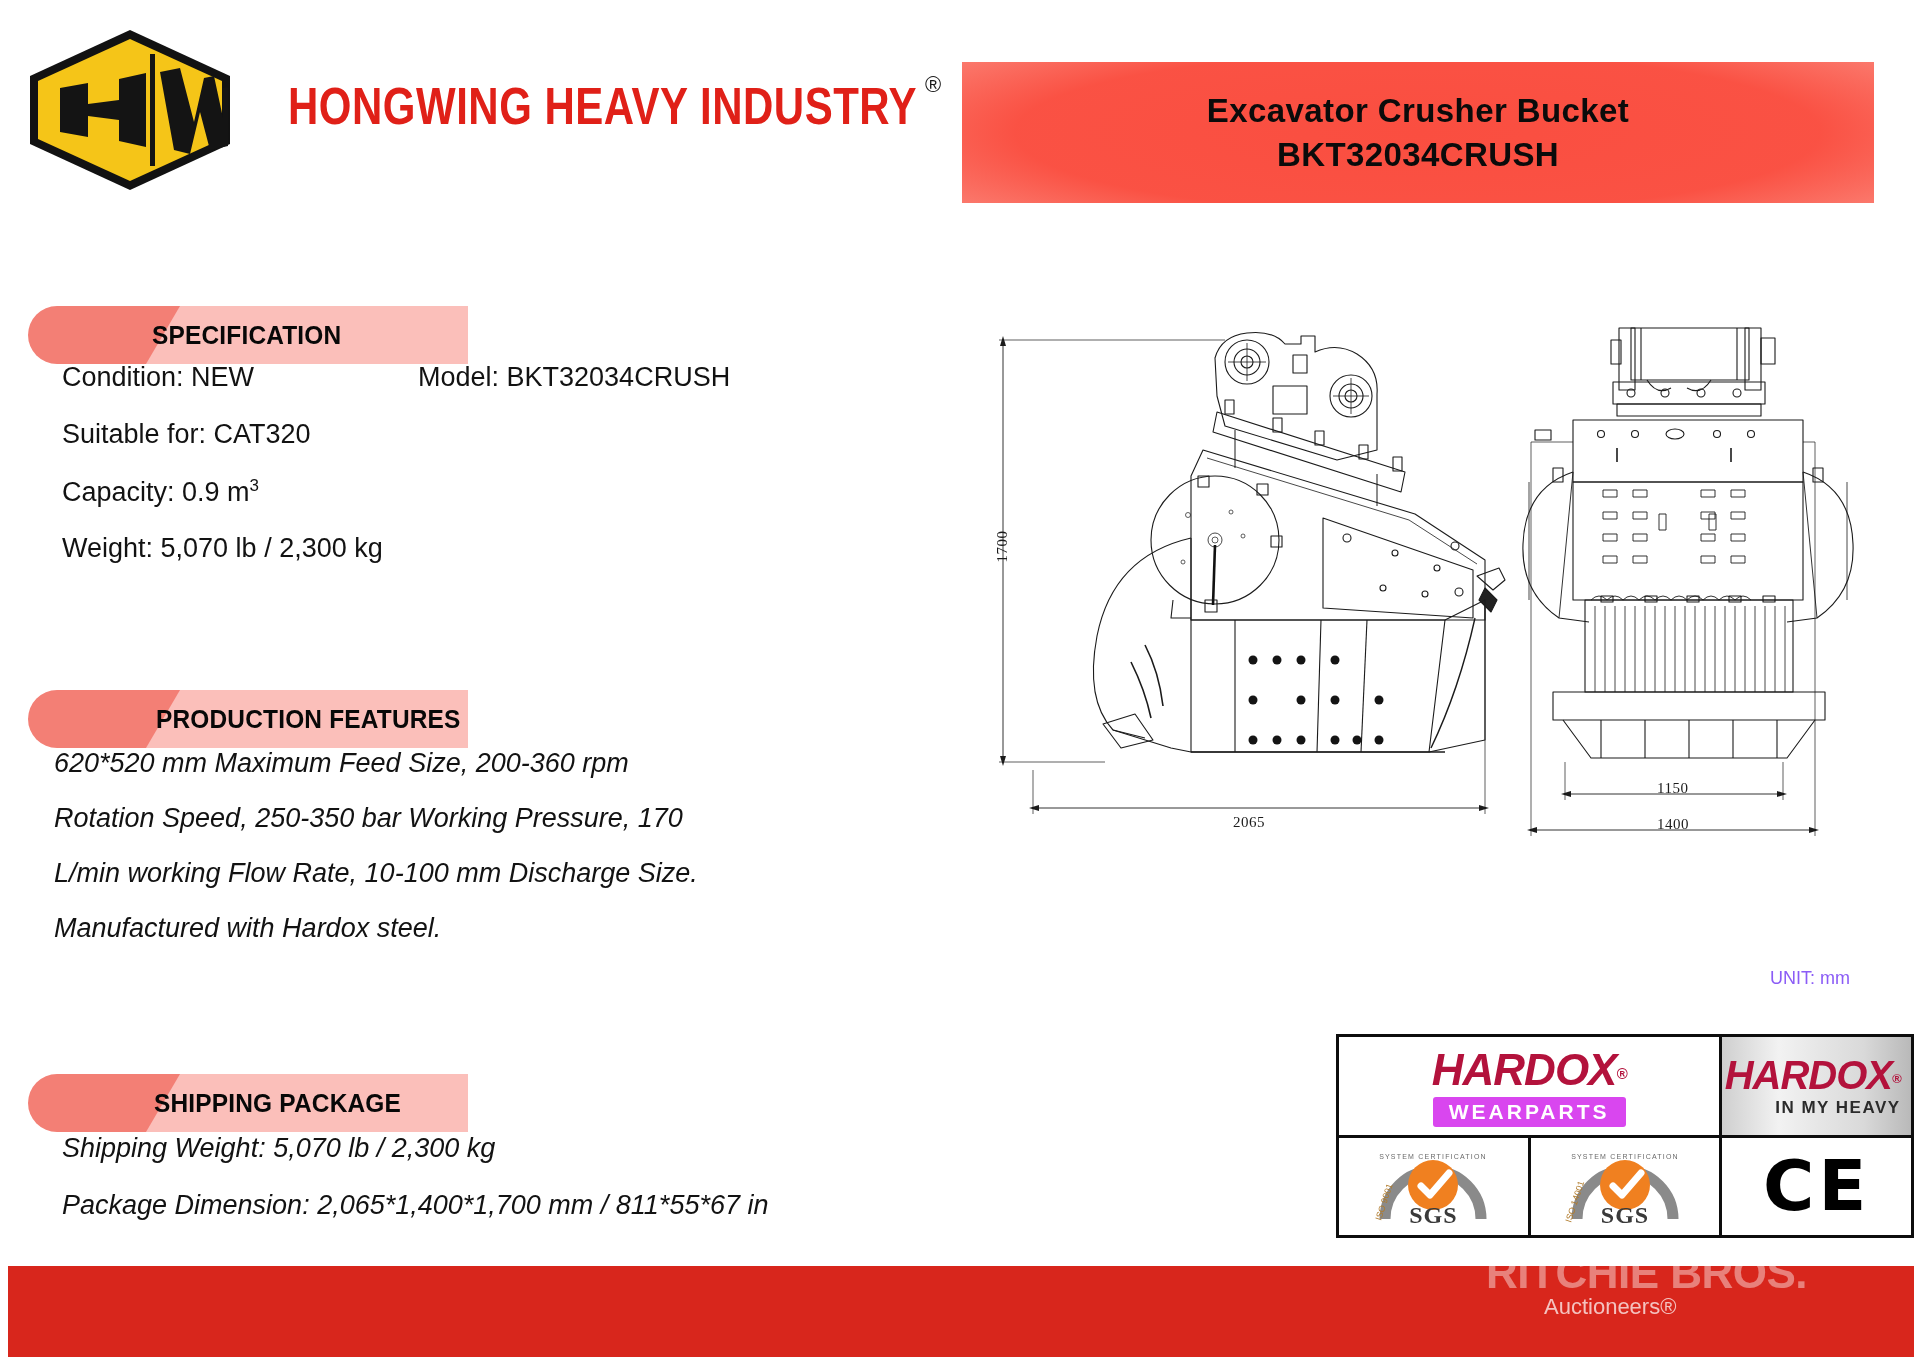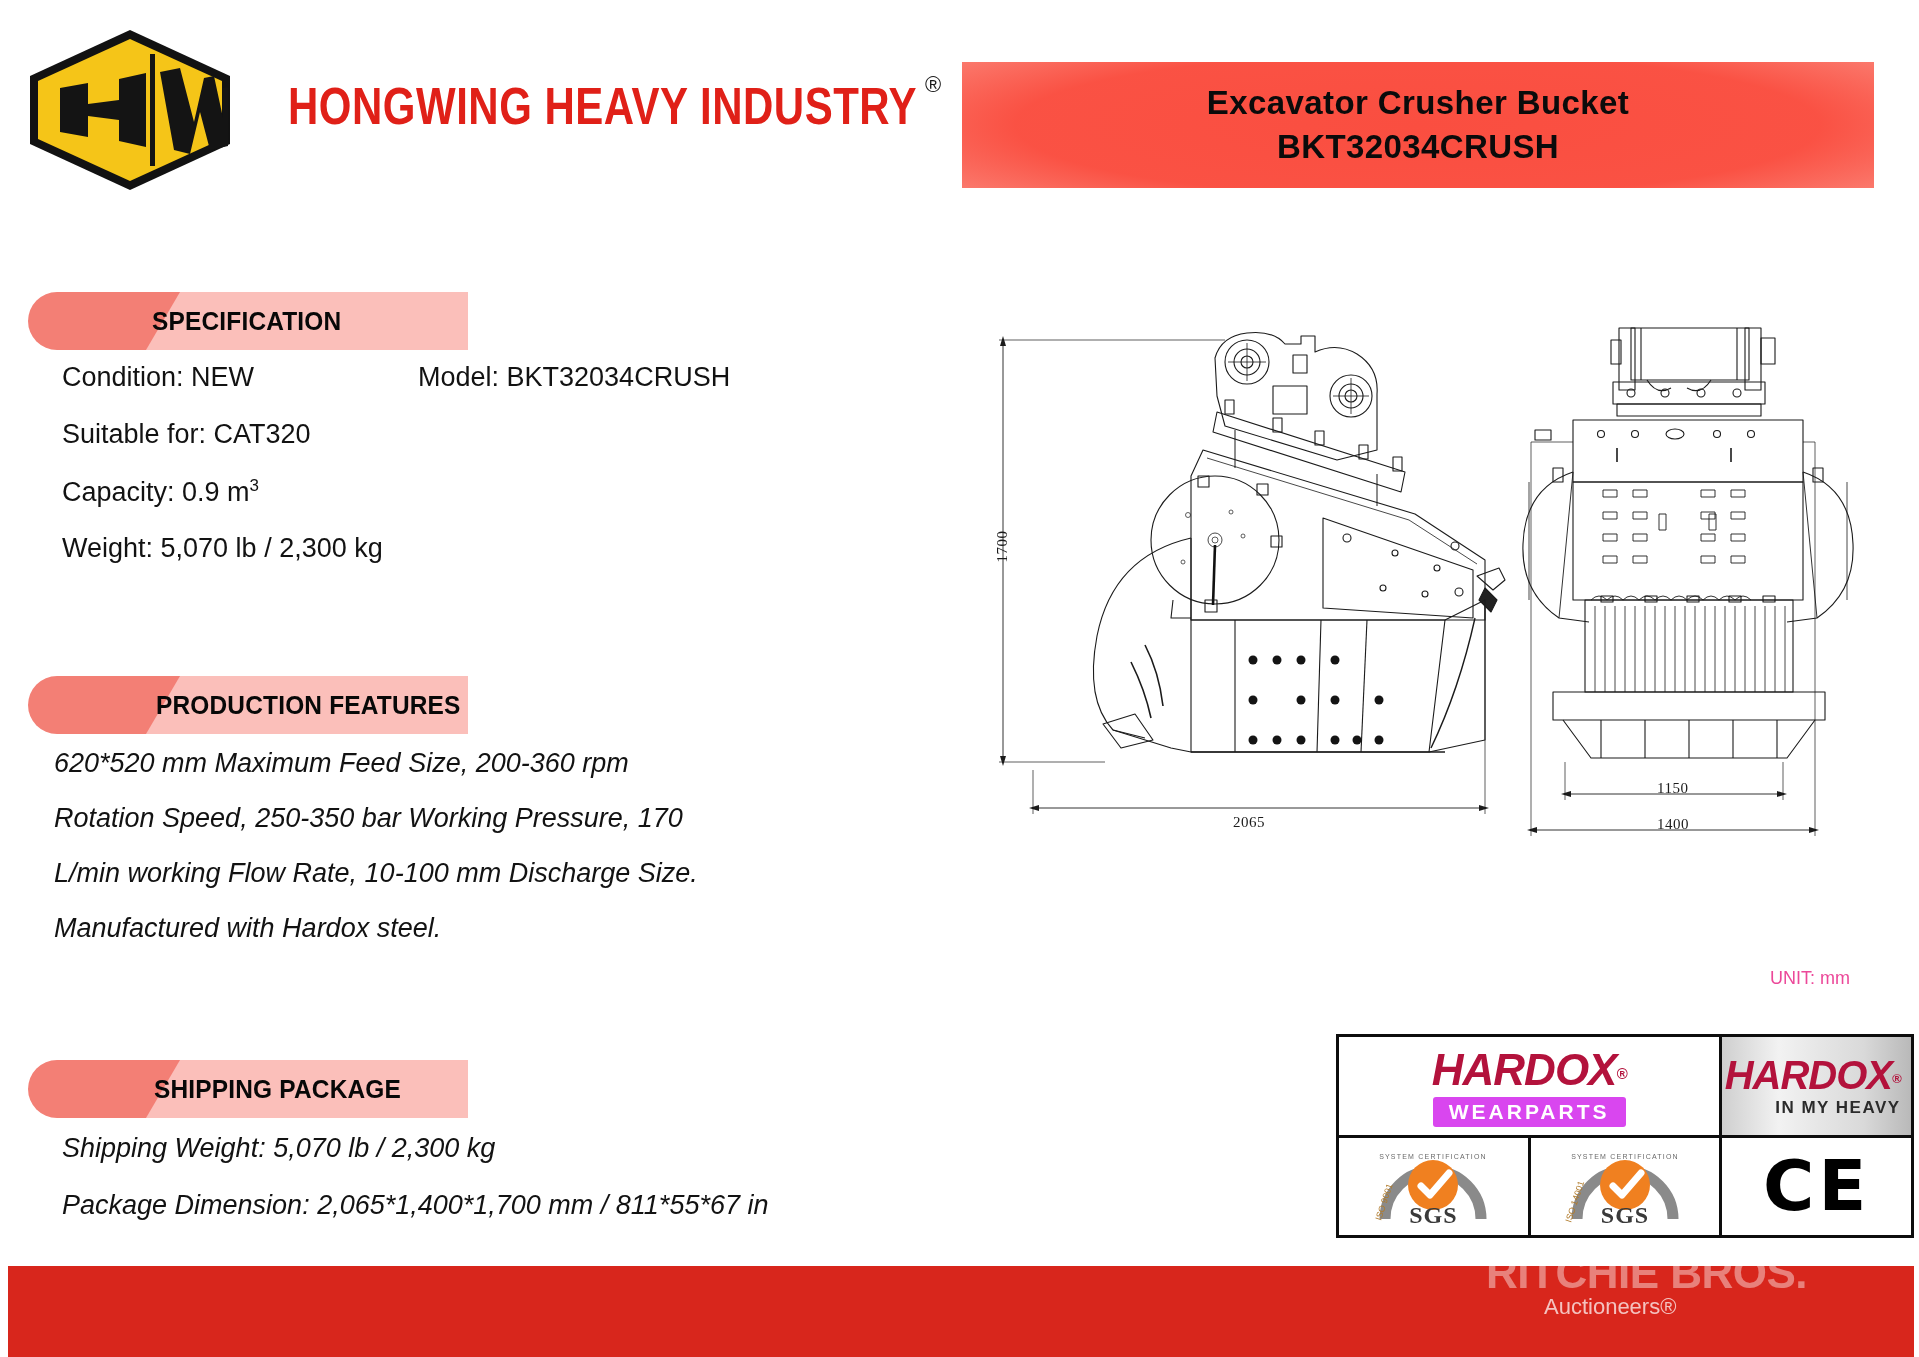--- a/index.html
+++ b/index.html
@@ -43,21 +43,21 @@
     position: absolute;
     left: 925px; top: 72px;
     font-size: 22px;
     color: #1a1a1a;
   }
 
   
   #title-banner {
     position: absolute;
     left: 962px; top: 62px;
-    width: 912px; height: 126px;
+    width: 912px; height: 141px;
     background:
       radial-gradient(ellipse 105% 135% at 50% 50%,
         rgba(250,78,64,1) 0%,
         rgba(250,78,64,0.98) 42%,
         rgba(250,95,80,0.82) 62%,
         rgba(252,150,140,0.40) 80%,
         rgba(255,255,255,0) 100%);
   }
   #title-banner-inner {
     position: absolute;
@@ -73,20 +73,21 @@
     font-weight: bold;
     color: #0b0b0b;
     letter-spacing: 0.4px;
     white-space: nowrap;
   }
 
   
   .section-tab {
     position: absolute;
     height: 58px;
+    margin-top: 14px;
   }
   .tab-light {
     position: absolute;
     left: 96px; top: 0;
     height: 58px;
     background: #FBBFBA;
     -webkit-clip-path: polygon(34px 0, 100% 0, 100% 100%, 0 100%);
     clip-path: polygon(34px 0, 100% 0, 100% 100%, 0 100%);
   }
   .tab-dark {
@@ -144,21 +145,21 @@
     white-space: nowrap;
   }
   .dim-label.vertical {
     transform: rotate(-90deg);
     transform-origin: center center;
   }
   #unit-note {
     position: absolute;
     left: 1770px; top: 968px;
     font-size: 18px;
-    color: #ec4899;
+    color: #8b5cf6;
     white-space: nowrap;
   }
 
   
   #cert-block {
     position: absolute;
     left: 1336px; top: 1034px;
     width: 578px; height: 204px;
     background: #0d0d0d;
     padding: 3px;

